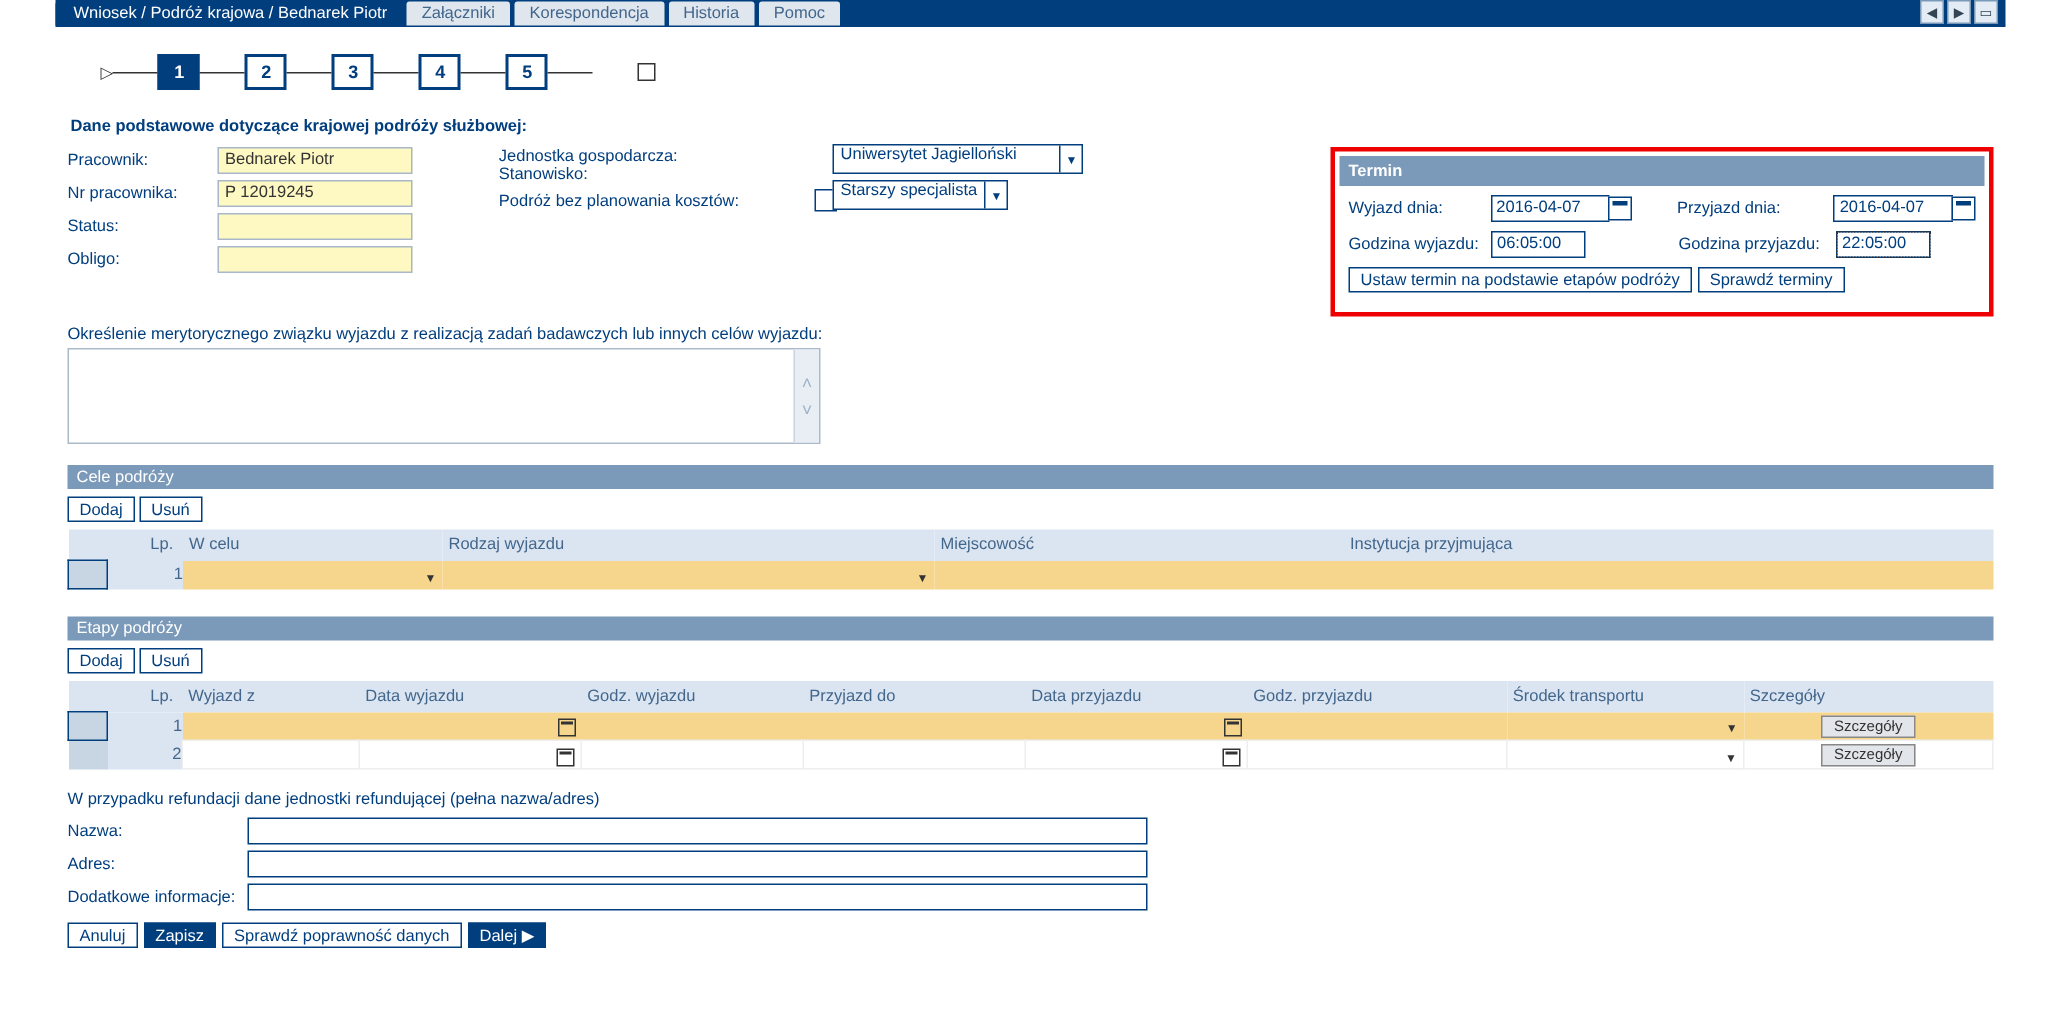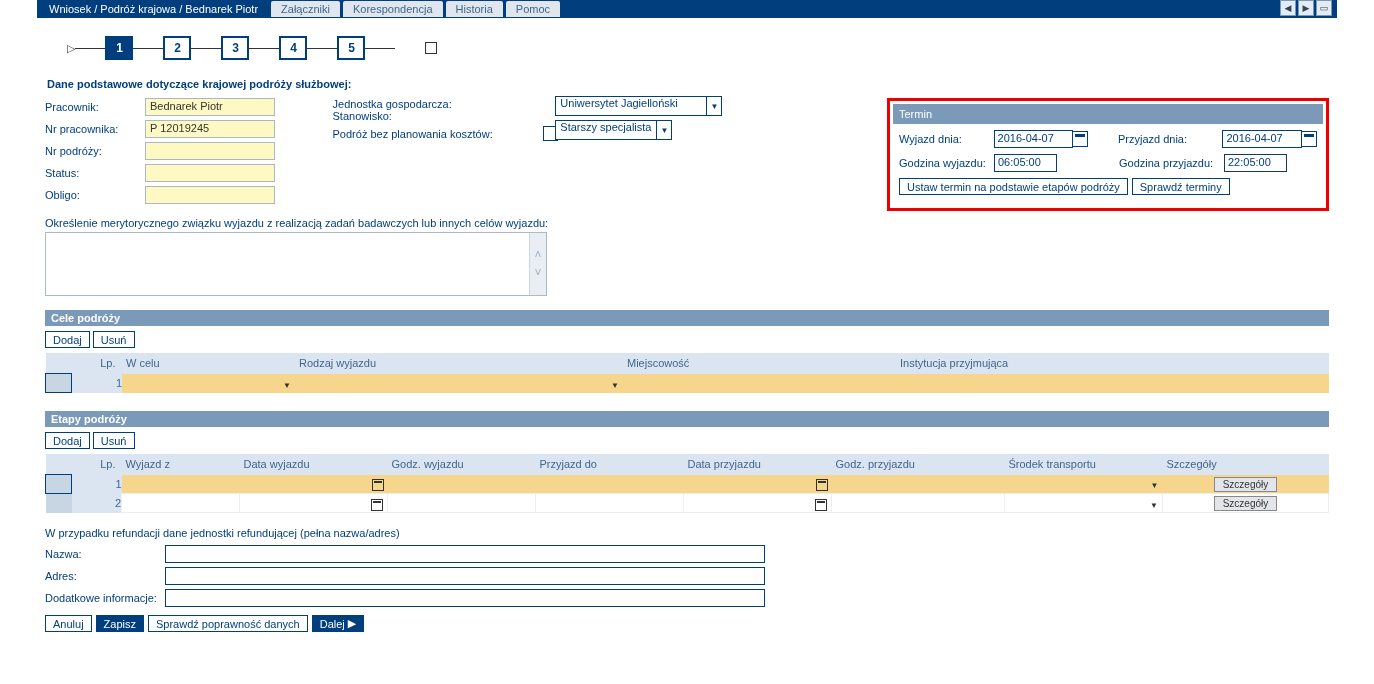--- a/index.html
+++ b/index.html
@@ -18,39 +18,39 @@
 .section-title{color:#003e7e;font-weight:bold;margin:6px 0 8px 2px}
 .content{padding:0 8px}
 .row{display:flex;align-items:center;margin-bottom:4px}
 .lbl{color:#003e7e;min-width:100px}
 .val-ro{border:1px solid #a8b8c8;background:#fef9c3;padding:1px 4px;min-width:120px;height:14px;color:#333;font-size:11px}
 .topgrid{display:flex;gap:18px;align-items:flex-start}
 .col1{width:275px}
 .col2{width:260px}
 .col3{width:320px}
 .termin-wrap{border:3px solid #e00;padding:3px;margin-left:auto;width:430px}
-.bar{background:#7b99b8;color:#fff;font-weight:normal;padding:2px 6px;height:16px;display:flex;align-items:center}
+.bar{background:#7b99b8;color:#fff;font-weight:bold;padding:2px 6px;height:16px;display:flex;align-items:center}
 .termin-body{padding:6px 6px 4px 6px}
 .trow{display:flex;align-items:center;margin-bottom:6px}
 .tlbl{color:#003e7e;width:95px;font-size:11px}
 .tlbl2{color:#003e7e;width:105px;font-size:11px}
 .tinput{border:1px solid #003e7e;padding:1px 3px;width:72px;height:14px;color:#003e7e;font-size:11px}
 .tinput.dotted{outline:1px dotted #333;outline-offset:-1px}
 .cal-ic{display:inline-block;width:14px;height:14px;border:1px solid #003e7e;margin-left:-1px;vertical-align:top;position:relative;background:#fff}
 .cal-ic::before{content:"";position:absolute;left:2px;right:2px;top:2px;height:3px;background:#003e7e}
 .drop{border:1px solid #003e7e;padding:0;height:18px;display:flex;color:#003e7e;background:#fff}
 .drop .dtxt{padding:0 4px;flex:1;font-size:11px}
 .drop .darrow{width:14px;height:100%;border-left:1px solid #003e7e;display:flex;align-items:center;justify-content:center;font-size:8px;color:#003e7e}
 .chk{width:13px;height:13px;border:1px solid #003e7e;background:#fff;display:inline-block}
 .btn{border:1px solid #003e7e;background:#fff;color:#003e7e;padding:1px 7px;font-size:11px;cursor:pointer;height:17px;display:inline-flex;align-items:center}
 .btn.dark{background:#003e7e;color:#fff}
 .ta-wrap{border:1px solid #abb9c9;width:500px;height:62px;display:flex;margin-top:3px}
 .ta{flex:1;padding:4px;font-size:11px;overflow:auto}
 .ta-scroll{width:16px;background:#e9eef4;border-left:1px solid #cdd6e0;display:flex;flex-direction:column;align-items:center;justify-content:center;gap:4px;color:#9db3ca;font-size:12px}
-.tblbar{background:#7b99b8;color:#fff;font-weight:bold;padding:2px 6px;margin-top:14px}
+.tblbar{background:#7b99b8;color:#fff;font-weight:normal;padding:2px 6px;margin-top:14px}
 .tbl{width:100%;border-collapse:collapse}
 .tbl th{background:#dbe5f1;color:#42668c;font-weight:normal;text-align:left;padding:2px 4px;border:0;font-size:11px;height:16px}
 .tbl td{padding:0;height:18px}
 .selcell{background:#c8d5e3;width:18px}
 .lpcell{background:#dbe5f1;text-align:right;padding-right:6px;width:40px;color:#42668c}
 .dcell{background:#f6d58c}
 .dcell2{background:#fff;border:1px solid #eee}
 .darr{float:right;margin-right:4px;font-size:8px;color:#333;margin-top:4px}
 .calsm{float:right;margin-right:4px;width:10px;height:10px;border:1px solid #333;position:relative;margin-top:3px}
 .calsm::before{content:"";position:absolute;left:1px;right:1px;top:1px;height:2px;background:#333}
@@ -99,24 +99,20 @@
   <div class="col1">
     <div class="row">
             <span class="lbl">Pracownik:</span>
             <span class="val-ro">Bednarek Piotr</span>
           </div>
     <div class="row">
             <span class="lbl">Nr pracownika:</span>
             <span class="val-ro">P 12019245</span>
           </div>
     <div class="row">
-            <span class="lbl">Nr podróży:</span>
-            <span class="val-ro"></span>
-          </div>
-    <div class="row">
             <span class="lbl">Status:</span>
             <span class="val-ro"></span>
           </div>
     <div class="row">
             <span class="lbl">Obligo:</span>
             <span class="val-ro"></span>
           </div>
   </div>
   <div class="col2">
     <div class="row">

